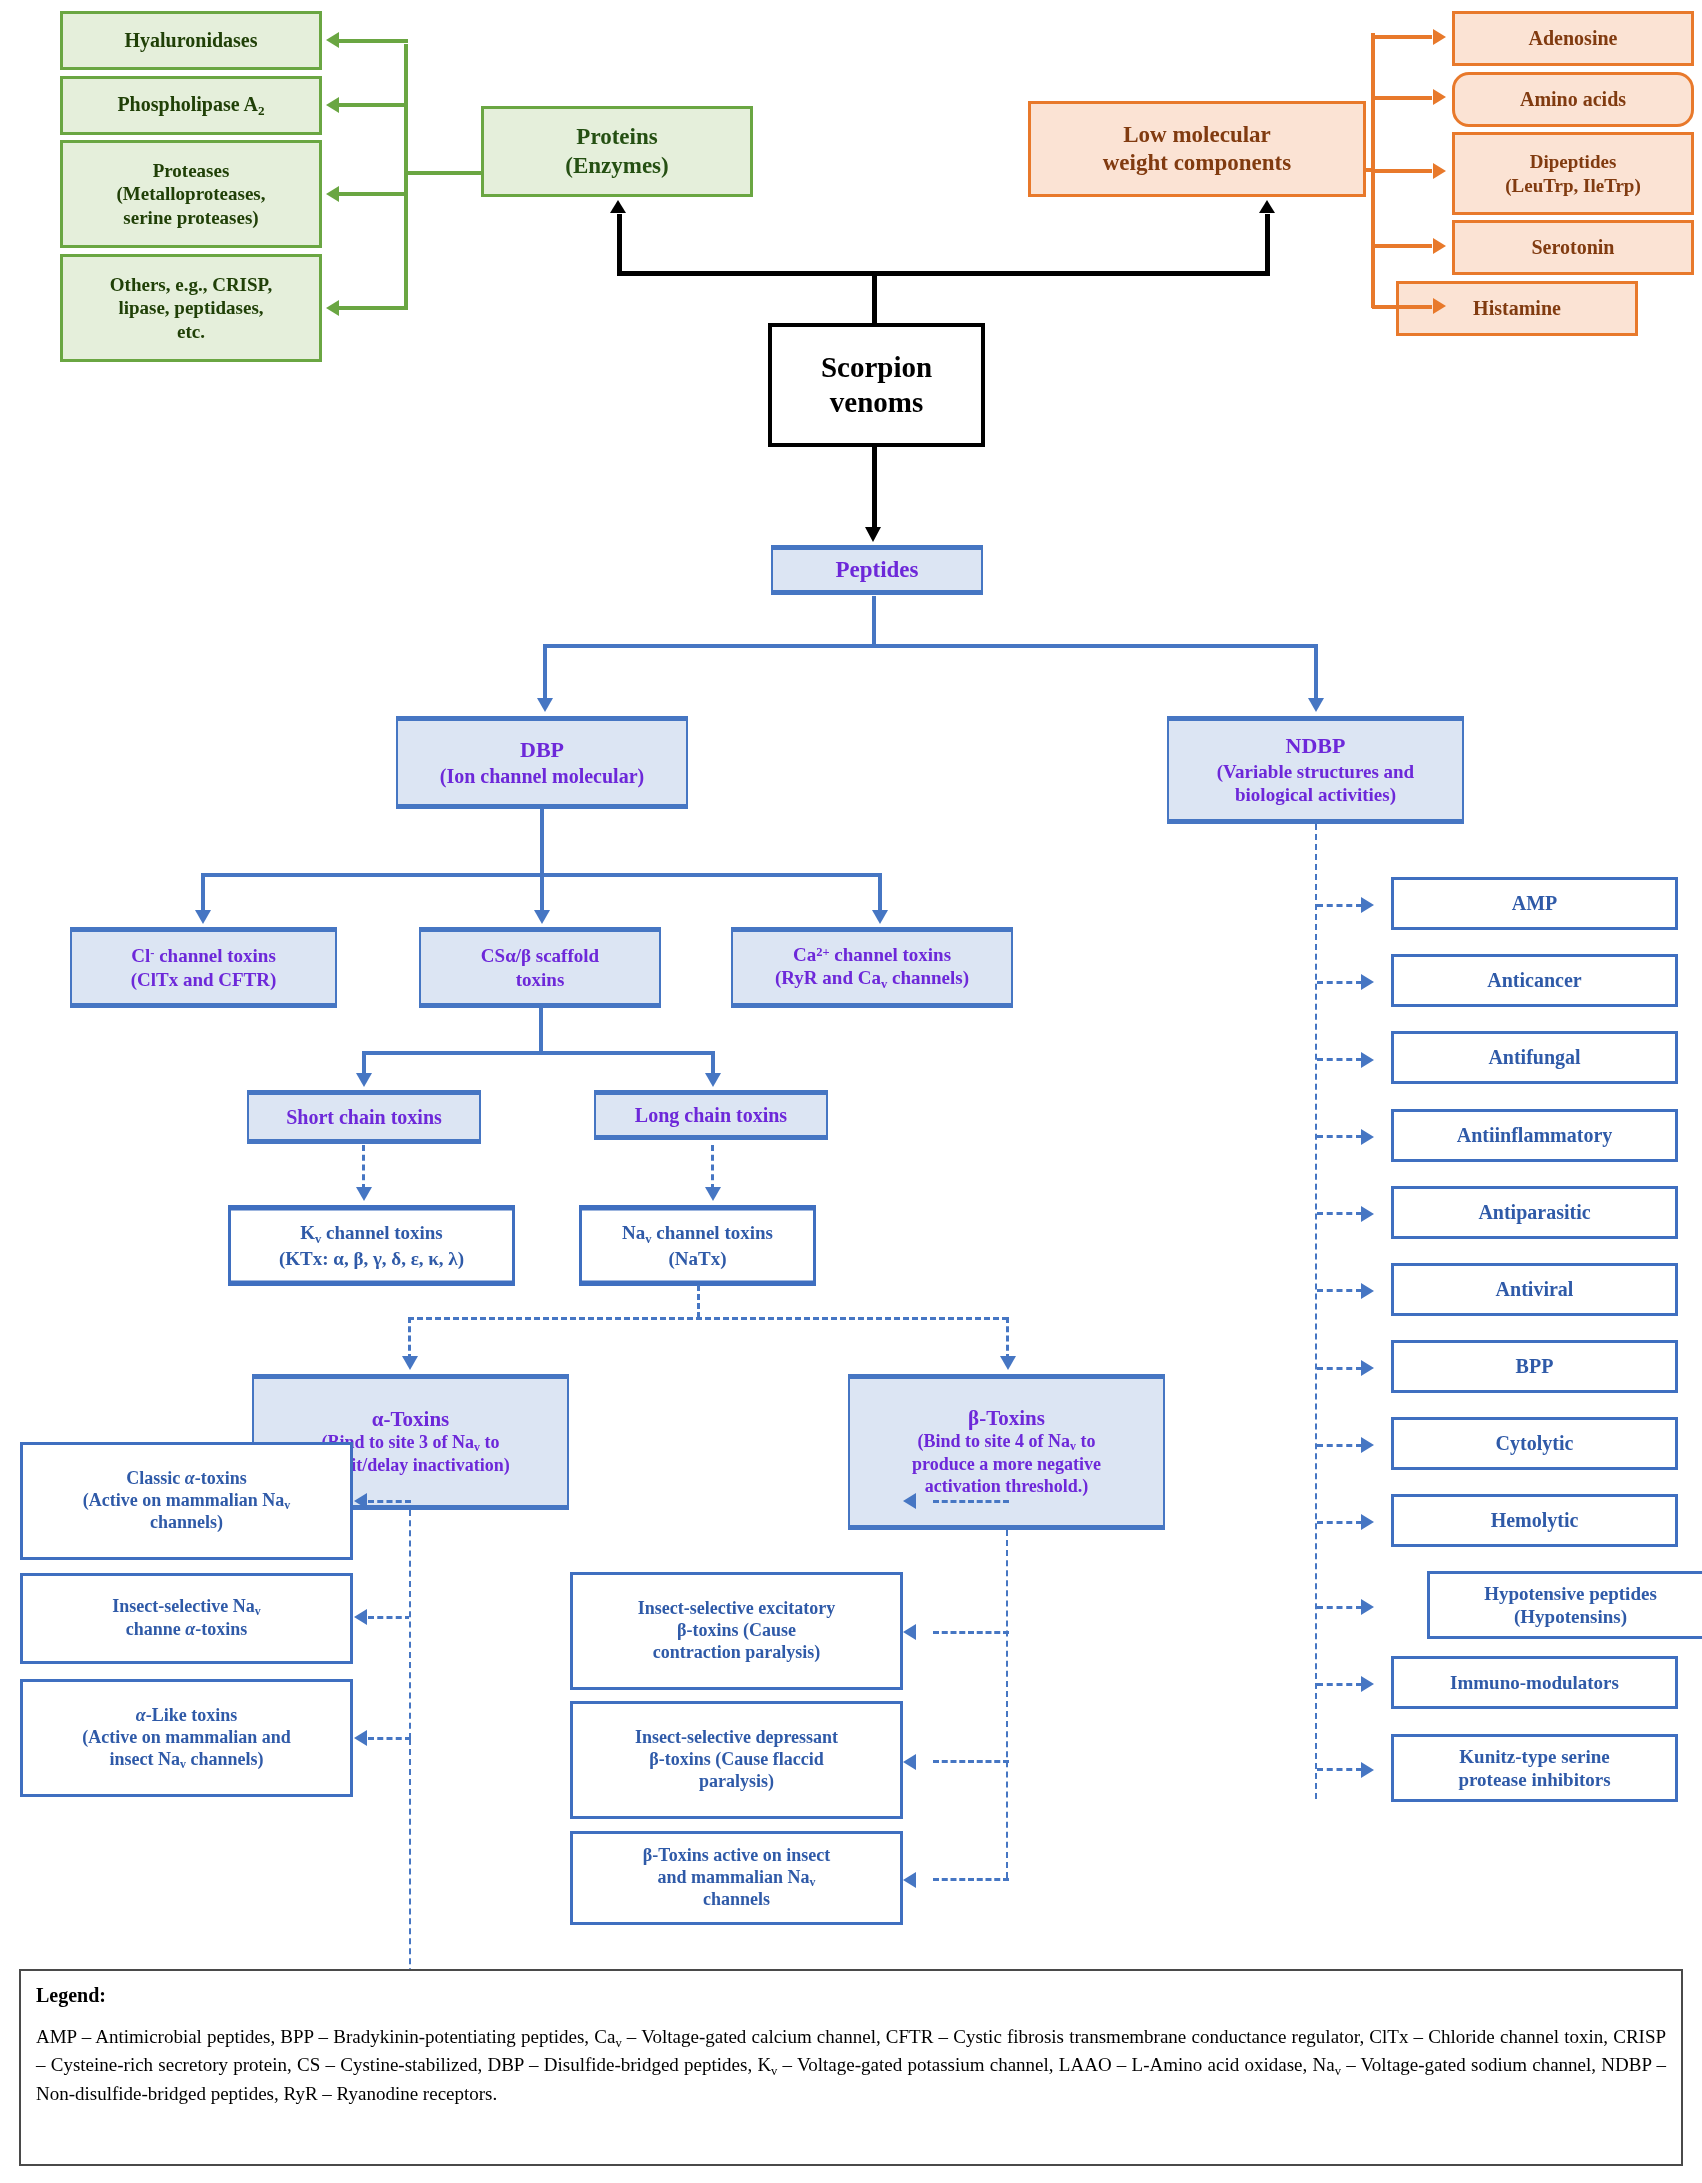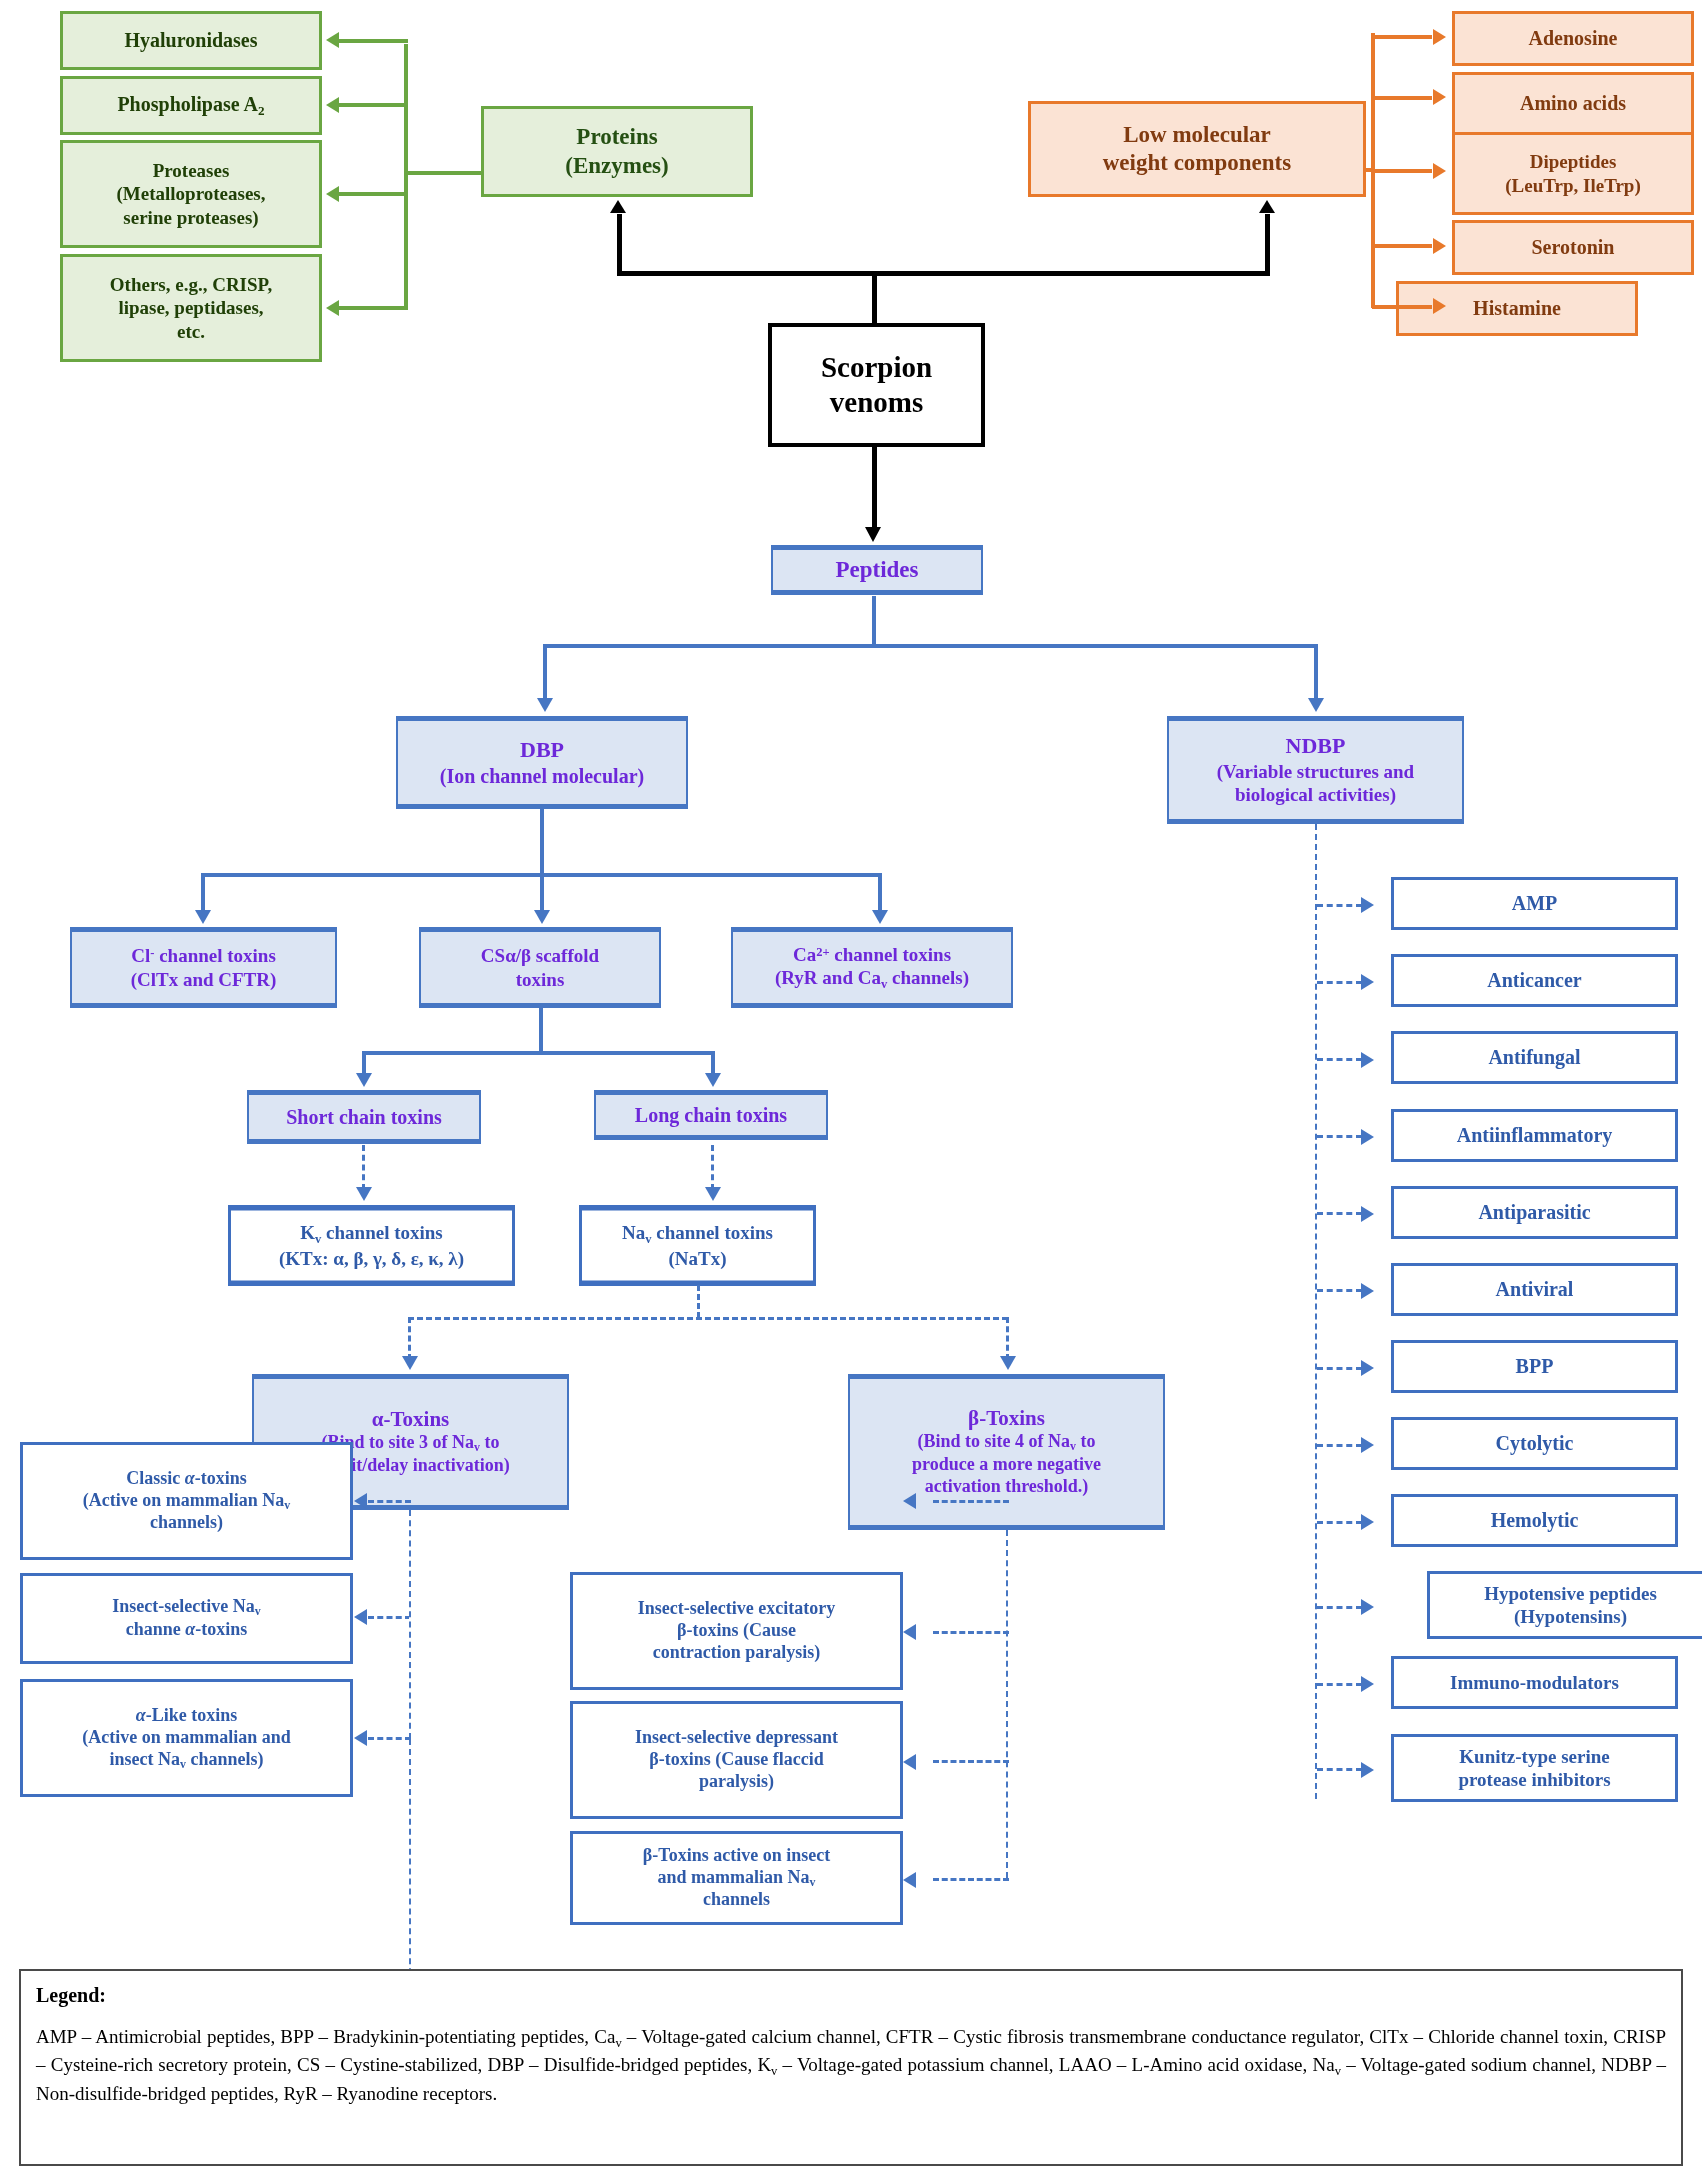--- a/index.html
+++ b/index.html
@@ -106,21 +106,21 @@
   <div class="node green-main" style="left:481px;top:106px;width:272px;height:91px;font-size:23px;">
     <span class="lbl">
       <span>Proteins</span><br>
       <span>(Enzymes)</span>
     </span>
   </div>
 
   <div class="node orange" style="left:1452px;top:11px;width:242px;height:55px;font-size:20px;">
     <span class="lbl">Adenosine</span>
   </div>
-  <div class="node orange" style="left:1452px;top:72px;width:242px;height:63px;font-size:20px;">
+  <div class="node orange" style="left:1452px;top:72px;width:242px;height:55px;font-size:20px;border-radius:17px;">
     <span class="lbl">Amino acids</span>
   </div>
   <div class="node orange" style="left:1452px;top:132px;width:242px;height:83px;font-size:19px;">
     <span class="lbl">
       <span>Dipeptides</span><br>
       <span>(LeuTrp, IleTrp)</span>
     </span>
   </div>
   <div class="node orange" style="left:1452px;top:220px;width:242px;height:55px;font-size:20px;">
     <span class="lbl">Serotonin</span>

